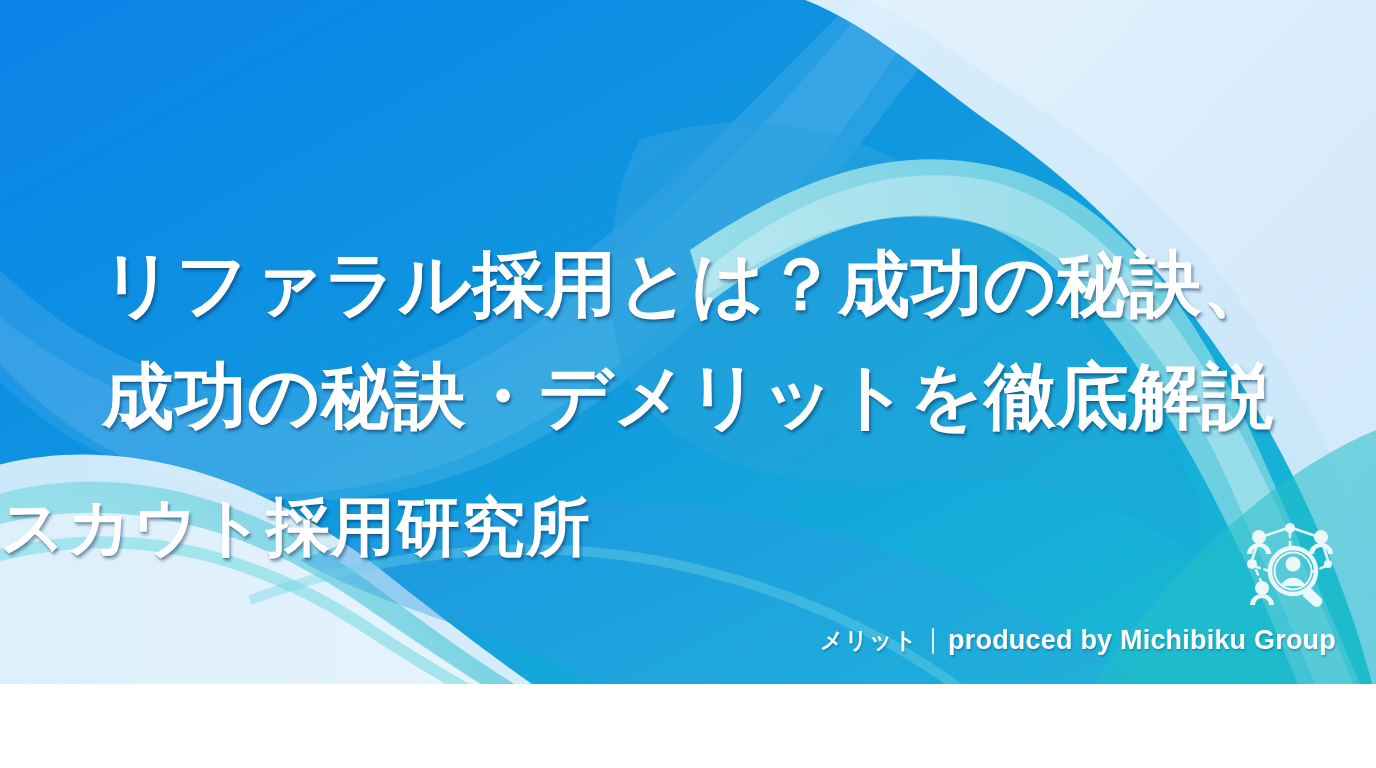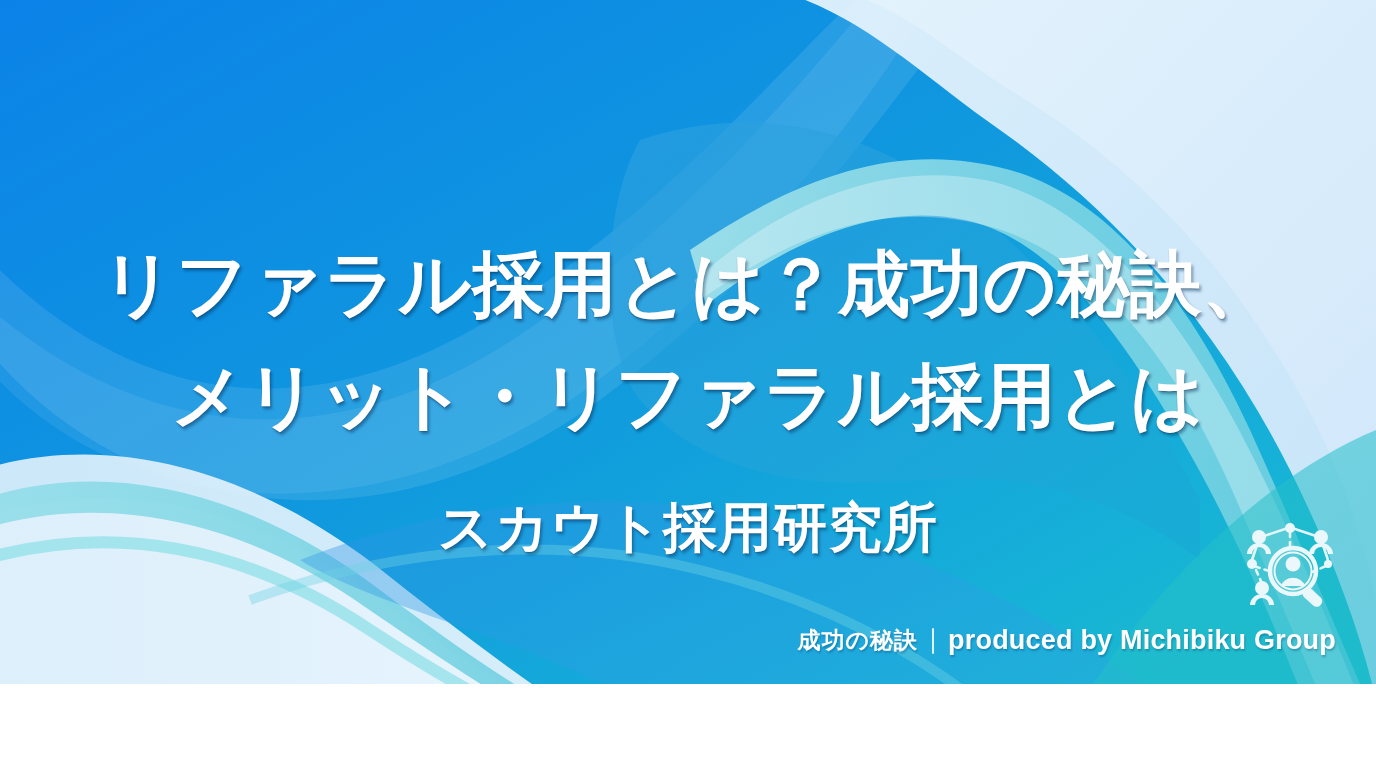--- a/index.html
+++ b/index.html
@@ -51,24 +51,23 @@
     white-space: nowrap;
     text-shadow:
       2px 3px 3px rgba(0, 40, 80, 0.40),
       0 1px 1px rgba(0, 40, 80, 0.30);
   }
   .subtitle {
     position: absolute;
     top: 492px;
     left: 0;
     right: 0;
-    text-align: center;
-    color: #ffffff;
-    font-weight: 700;
-    font-size: 54px;
+    color: #ffffff;
+    font-weight: 700;
+    font-size: 64px;
     line-height: 70px;
     letter-spacing: 1px;
     white-space: nowrap;
     text-shadow:
       2px 3px 3px rgba(0, 40, 80, 0.38),
       0 1px 1px rgba(0, 40, 80, 0.28);
   }
 
   
   .footer {
@@ -199,21 +198,21 @@
              L 1376,768 Z" fill="url(#gTealLobe)" opacity="0.55"></path>
 
     <path d="M -20,560 C 120,520 250,550 370,630 C 480,702 580,755 680,768" fill="none" stroke="#8fe0e8" stroke-width="12" opacity="0.75"></path>
     <path d="M 250,600 C 400,545 560,535 700,570 C 840,604 960,672 1050,768" fill="none" stroke="#6fd3e4" stroke-width="10" opacity="0.40"></path>
   </svg>
 
   <div class="content">
 
     <div class="title-block">
       <span class="title-line">リファラル採用とは？成功の秘訣、</span>
-      <span class="title-line">メリット・リファラル採用とは</span>
+      <span class="title-line">成功の秘訣・デメリットを徹底解説</span>
     </div>
 
     <div class="subtitle">スカウト採用研究所</div>
   </div>
 
   <div class="logo-mark">
     <svg viewBox="0 0 104 96" aria-hidden="true">
       <g fill="none" stroke="#eaf8fb" stroke-width="2.6" stroke-linecap="round" opacity="0.96">
 
         <line x1="26" y1="20" x2="50" y2="12"></line>
@@ -253,18 +252,18 @@
       <g fill="#eaf8fb">
         <circle cx="55" cy="48" r="7.5"></circle>
         <path d="M 43,70 a 12.5,11.5 0 0 1 24,0 Z"></path>
       </g>
 
       <rect x="70" y="70" width="22" height="11" rx="5" transform="rotate(42 70 70)" fill="#eaf8fb"></rect>
     </svg>
   </div>
 
   <div class="footer">
-    <span class="footer-tag">成功の秘訣</span>
+    <span class="footer-tag">メリット</span>
     <span class="footer-sep"></span>
     <span class="footer-credit">produced by Michibiku Group</span>
   </div>
 
 </div>
 
 </body></html>

